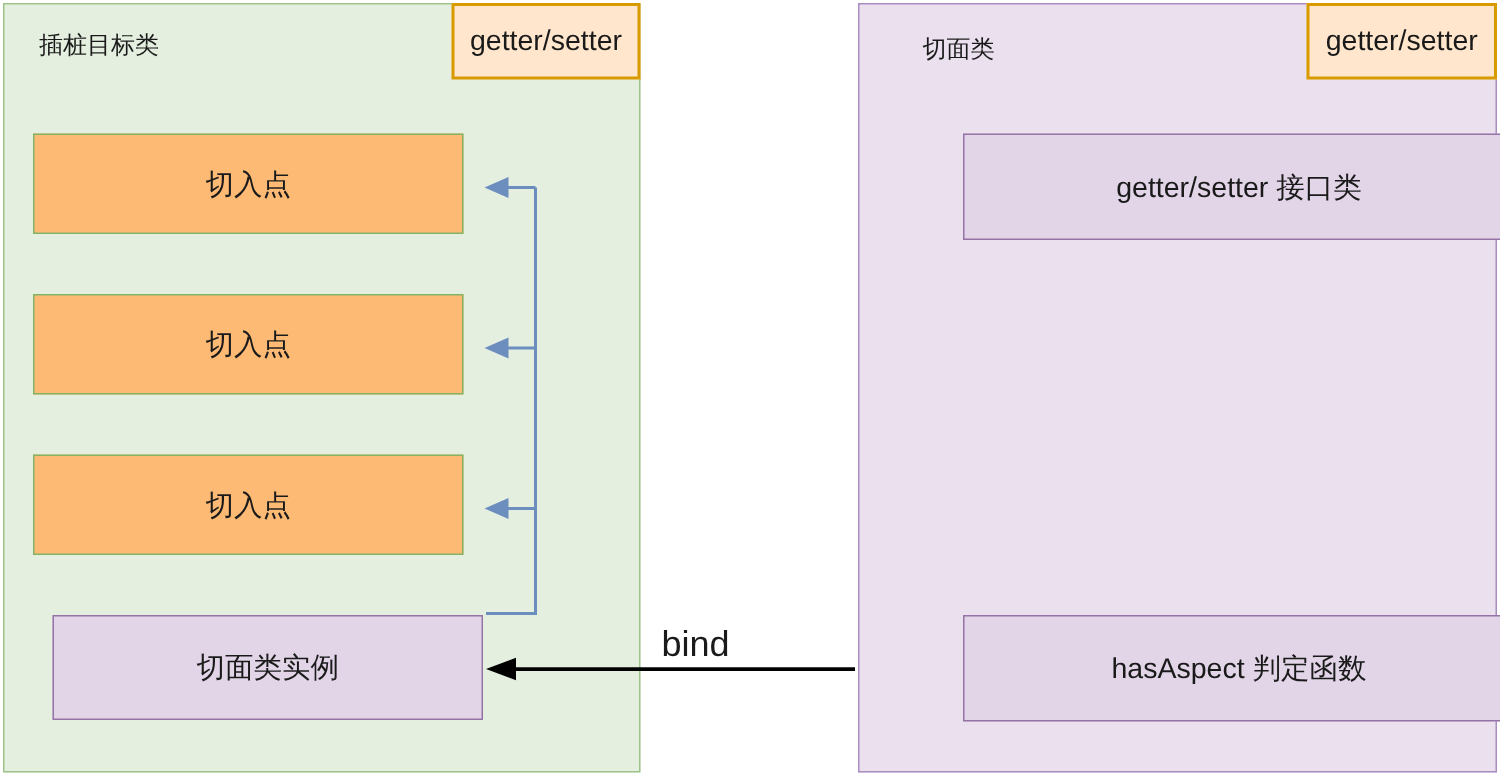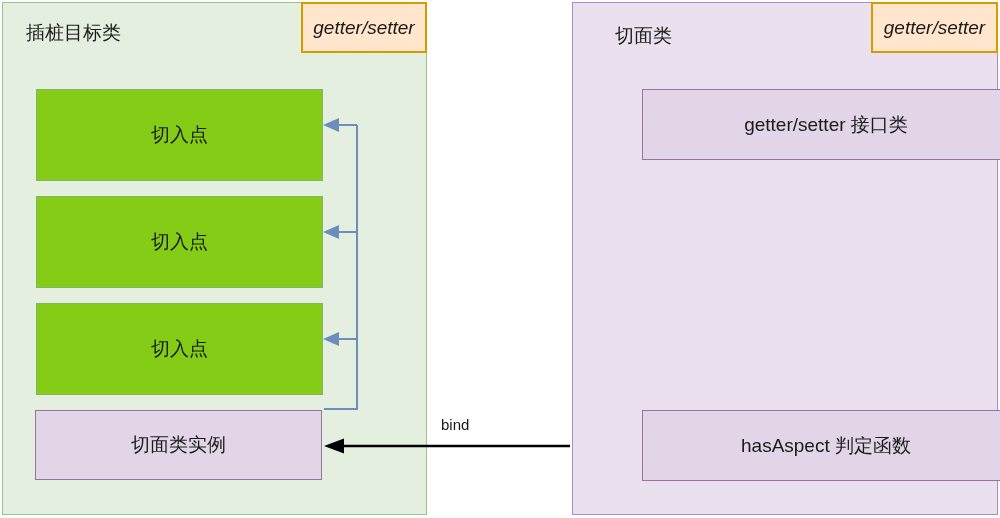--- a/index.html
+++ b/index.html
@@ -27,52 +27,51 @@
   .container.purple {
     left: 572px;
     width: 426px;
     background: #eae0ee;
     border: 1px solid #a98cc1;
   }
   .container-title {
     position: absolute;
     left: 23px;
     top: 17px;
-    font-size: 19px;
+    font-size: 16px;
     white-space: nowrap;
   }
   .tag {
     position: absolute;
     box-sizing: border-box;
     top: 2px;
     height: 51px;
     background: #ffe6cc;
     border: 2px solid #d79b00;
     display: flex;
     align-items: center;
     justify-content: center;
     font-size: 19px;
-    font-style: italic;
   }
   .tag.left-tag  { left: 301px; width: 126px; }
   .tag.right-tag { left: 871px; width: 127px; }
   .node {
     position: absolute;
     box-sizing: border-box;
     display: flex;
     align-items: center;
     justify-content: center;
     font-size: 19px;
     text-align: center;
   }
   .node.green-node {
-    left: 36px;
+    left: 22px;
     width: 287px;
-    height: 92px;
-    background: #84cc16;
+    height: 67px;
+    background: #fdba74;
     border: 1.5px solid #82b366;
   }
   .node.purple-node {
     background: #e1d5e7;
     border: 1.5px solid #9673a6;
   }
   .node.instance-node {
     left: 35px;
     width: 287px;
     height: 70px;
@@ -91,21 +90,21 @@
     position: absolute;
     left: 0; top: 0;
     width: 1000px;
     height: 518px;
     pointer-events: none;
   }
   .bind-label {
     position: absolute;
     left: 441px;
     top: 416px;
-    font-size: 15px;
+    font-size: 24px;
     background: transparent;
   }
 </style>
 </head>
 <body>
 
 <div class="canvas">
 
   <div class="container green">
     <div class="container-title">插桩目标类</div>

